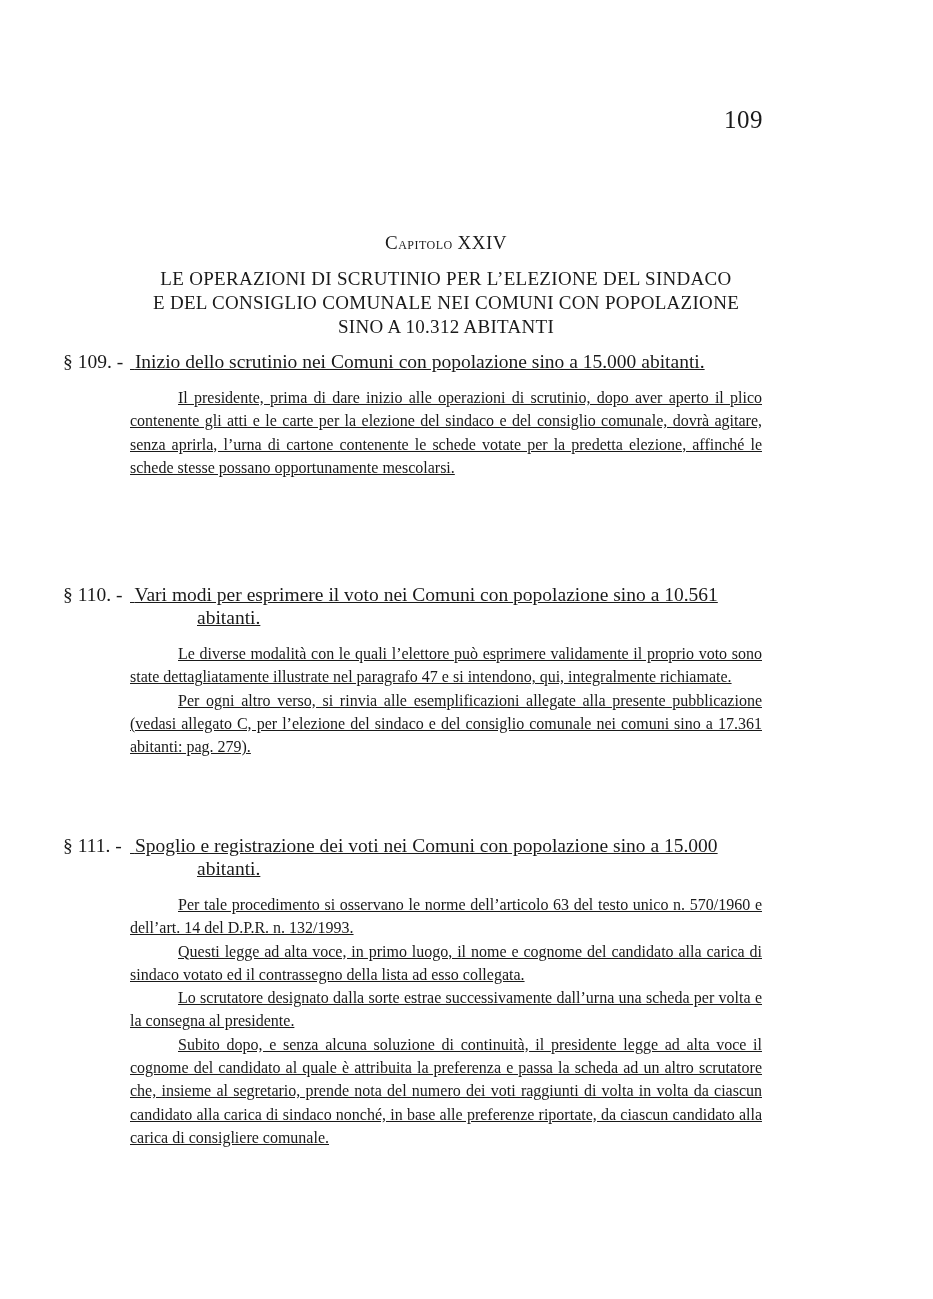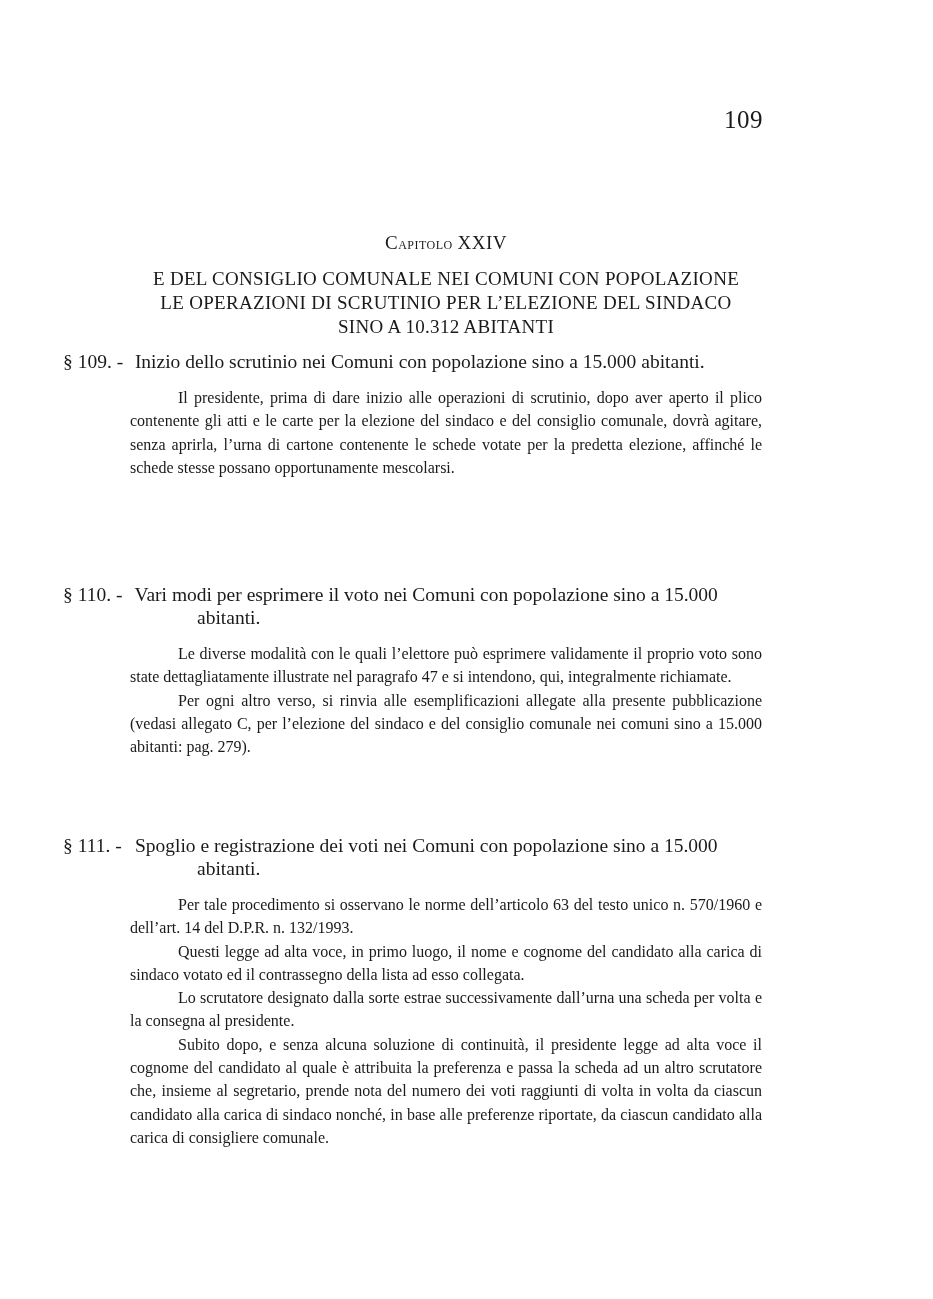--- a/index.html
+++ b/index.html
@@ -40,20 +40,21 @@
     .chapter-title {
       font-size: 19px;
       line-height: 24px;
       letter-spacing: 0.3px;
     }
     .chapter-title div { white-space: nowrap; }
     .section {
       position: absolute;
       left: 130px;
       width: 632px;
+      text-decoration: underline;
     }
     .section-heading {
       font-size: 19.5px;
       line-height: 23px;
       padding-left: 67px;
       text-indent: -67px;
       margin: 0 0 13px 0;
     }
     .section-heading .num {
       display: inline-block;
@@ -75,35 +76,35 @@
 <body>
 
 <div class="page-number">109</div>
 
 <div class="chapter">
   <div class="chapter-label">
     <span class="upper">C</span><span>apitolo</span>
     <span class="upper">XXIV</span>
   </div>
   <div class="chapter-title">
+    <div>LE OPERAZIONI DI SCRUTINIO PER L’ELEZIONE DEL SINDACO</div>
     <div>E DEL CONSIGLIO COMUNALE NEI COMUNI CON POPOLAZIONE</div>
-    <div>LE OPERAZIONI DI SCRUTINIO PER L’ELEZIONE DEL SINDACO</div>
     <div>SINO A 10.312 ABITANTI</div>
   </div>
 </div>
 
 <div class="section" id="s109">
   <h2 class="section-heading" style="font-weight:normal"><span class="num">§ 109. -</span> <span>Inizio dello scrutinio nei Comuni con popolazione sino a 15.000 abitanti.</span></h2>
   <p class="para">Il presidente, prima di dare inizio alle operazioni di scrutinio, dopo aver aperto il plico contenente gli atti e le carte per la elezione del sindaco e del consiglio comunale, dovrà agitare, senza aprirla, l’urna di cartone contenente le schede votate per la predetta elezione, affinché le schede stesse possano oppor­tunamente mescolarsi.</p>
 </div>
 
 <div class="section" id="s110">
-  <h2 class="section-heading" style="font-weight:normal"><span class="num">§ 110. -</span> <span>Vari modi per esprimere il voto nei Comuni con popolazione sino a 15.000 abitanti.</span></h2>
+  <h2 class="section-heading" style="font-weight:normal"><span class="num">§ 110. -</span> <span>Vari modi per esprimere il voto nei Comuni con popolazione sino a 10.561 abitanti.</span></h2>
   <p class="para">Le diverse modalità con le quali l’elettore può esprimere validamente il proprio voto sono state dettagliatamente illustrate nel paragrafo 47 e si inten­dono, qui, integralmente richiamate.</p>
-  <p class="para">Per ogni altro verso, si rinvia alle esemplificazioni allegate alla presen­te pubblicazione (vedasi allegato C, per l’elezione del sindaco e del consiglio comunale nei comuni sino a 15.000 abitanti: pag. 279).</p>
+  <p class="para">Per ogni altro verso, si rinvia alle esemplificazioni allegate alla presen­te pubblicazione (vedasi allegato C, per l’elezione del sindaco e del consiglio comunale nei comuni sino a 17.361 abitanti: pag. 279).</p>
 </div>
 
 <div class="section" id="s111">
   <h2 class="section-heading" style="font-weight:normal"><span class="num">§ 111. -</span> <span>Spoglio e registrazione dei voti nei Comuni con popolazione sino a 15.000 abitanti.</span></h2>
   <p class="para">Per tale procedimento si osservano le norme dell’articolo 63 del testo unico n. 570/1960 e dell’art. 14 del D.P.R. n. 132/1993.</p>
   <p class="para">Questi legge ad alta voce, in primo luogo, il nome e cognome del candida­to alla carica di sindaco votato ed il contrassegno della lista ad esso collegata.</p>
   <p class="para">Lo scrutatore designato dalla sorte estrae successivamente dall’urna una scheda per volta e la consegna al presidente.</p>
   <p class="para">Subito dopo, e senza alcuna soluzione di continuità, il presidente legge ad alta voce il cognome del candidato al quale è attribuita la preferenza e passa la scheda ad un altro scrutatore che, insieme al segretario, prende nota del numero dei voti raggiunti di volta in volta da ciascun candidato alla carica di sindaco nonché, in base alle preferenze riportate, da ciascun candidato alla carica di consigliere comunale.</p>
 </div>
 

